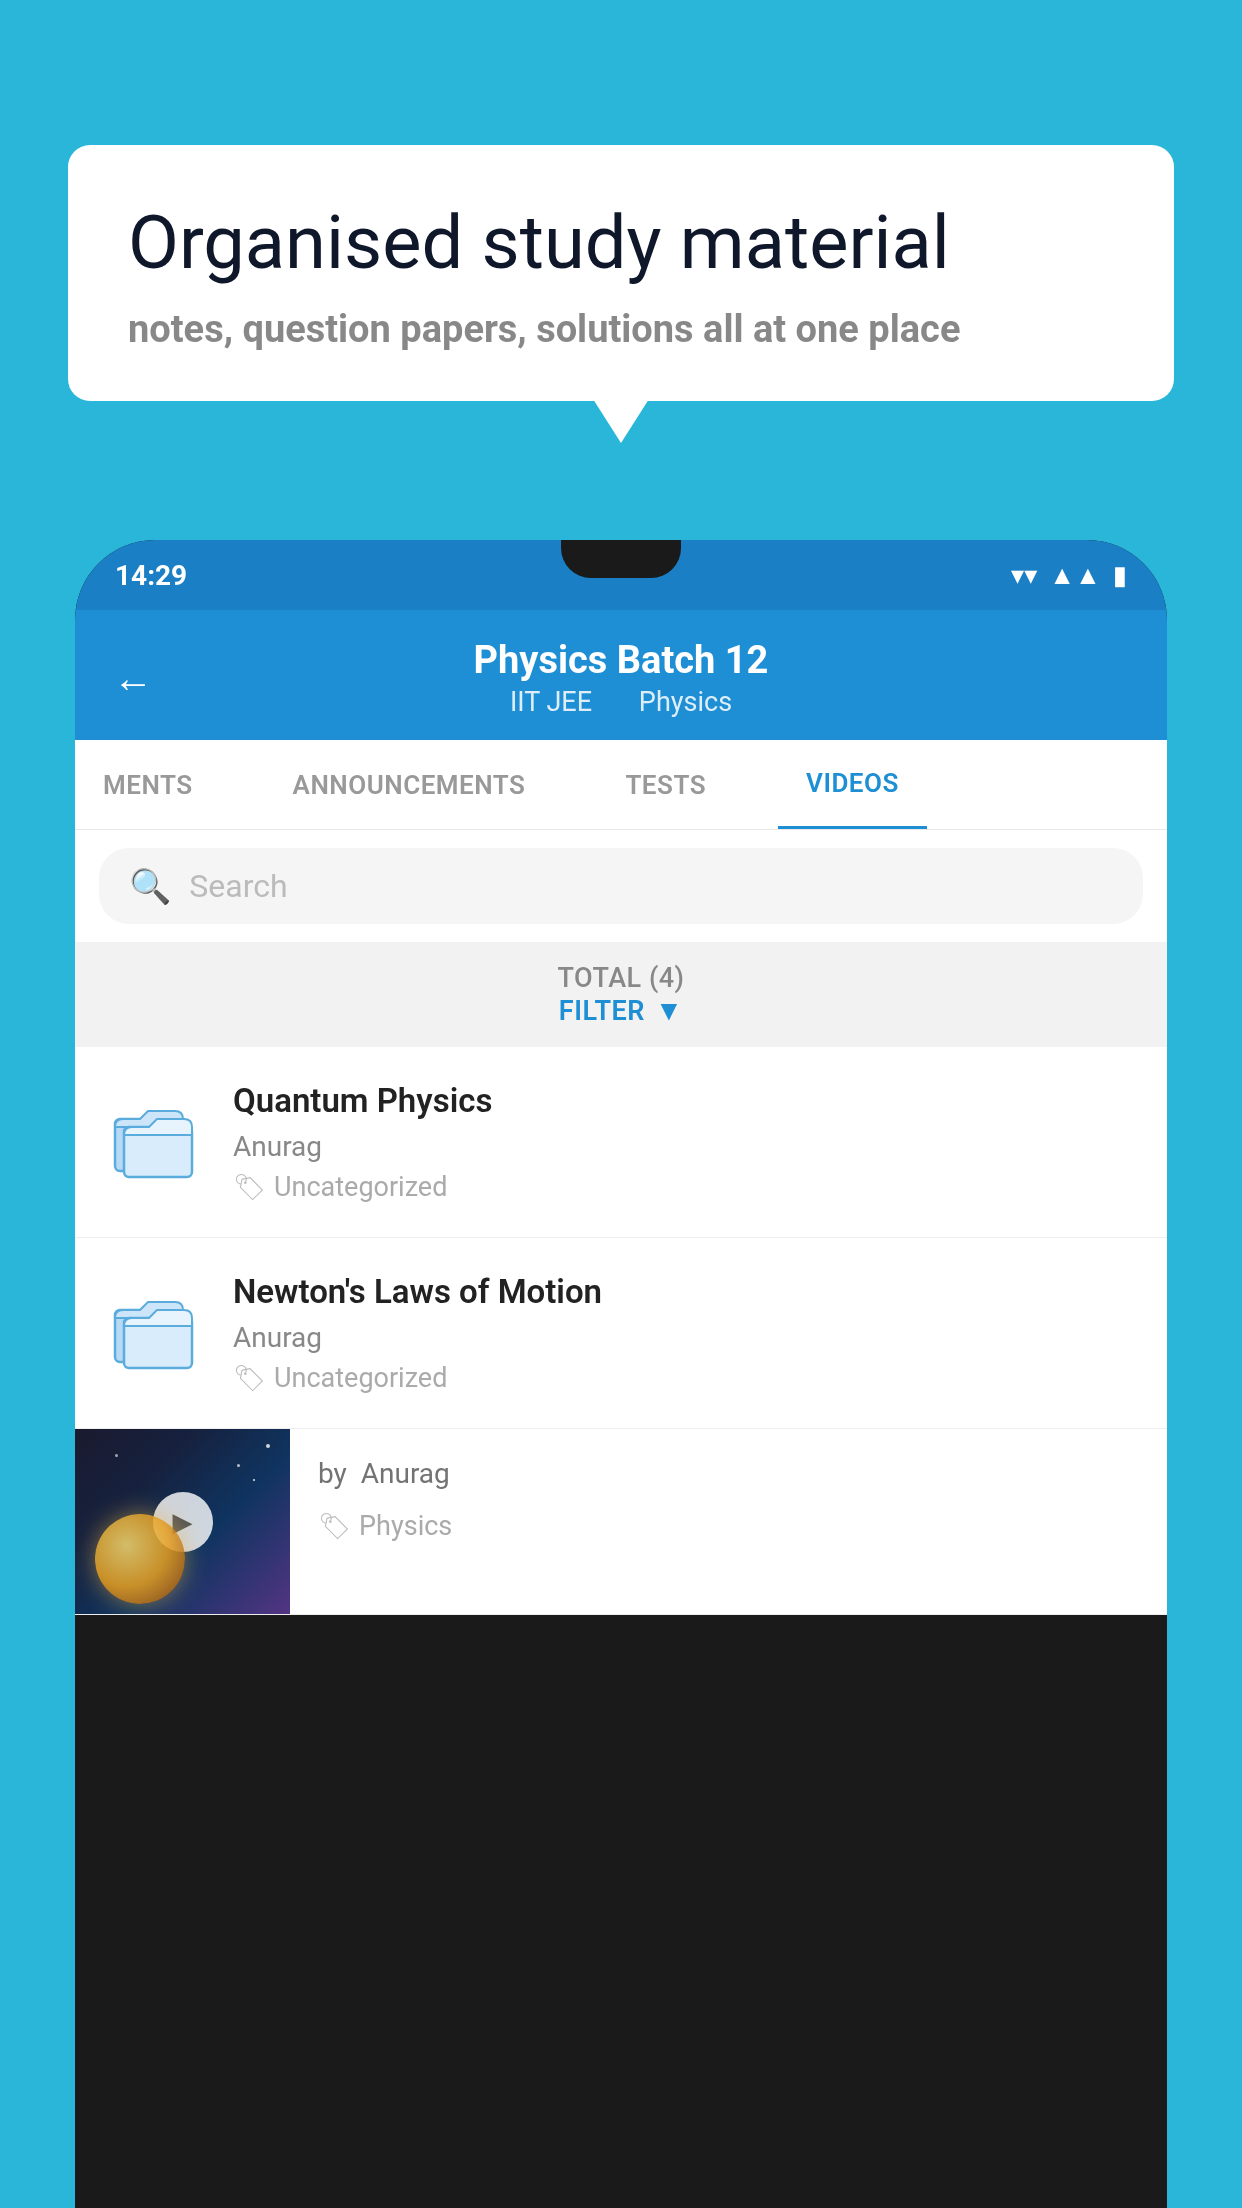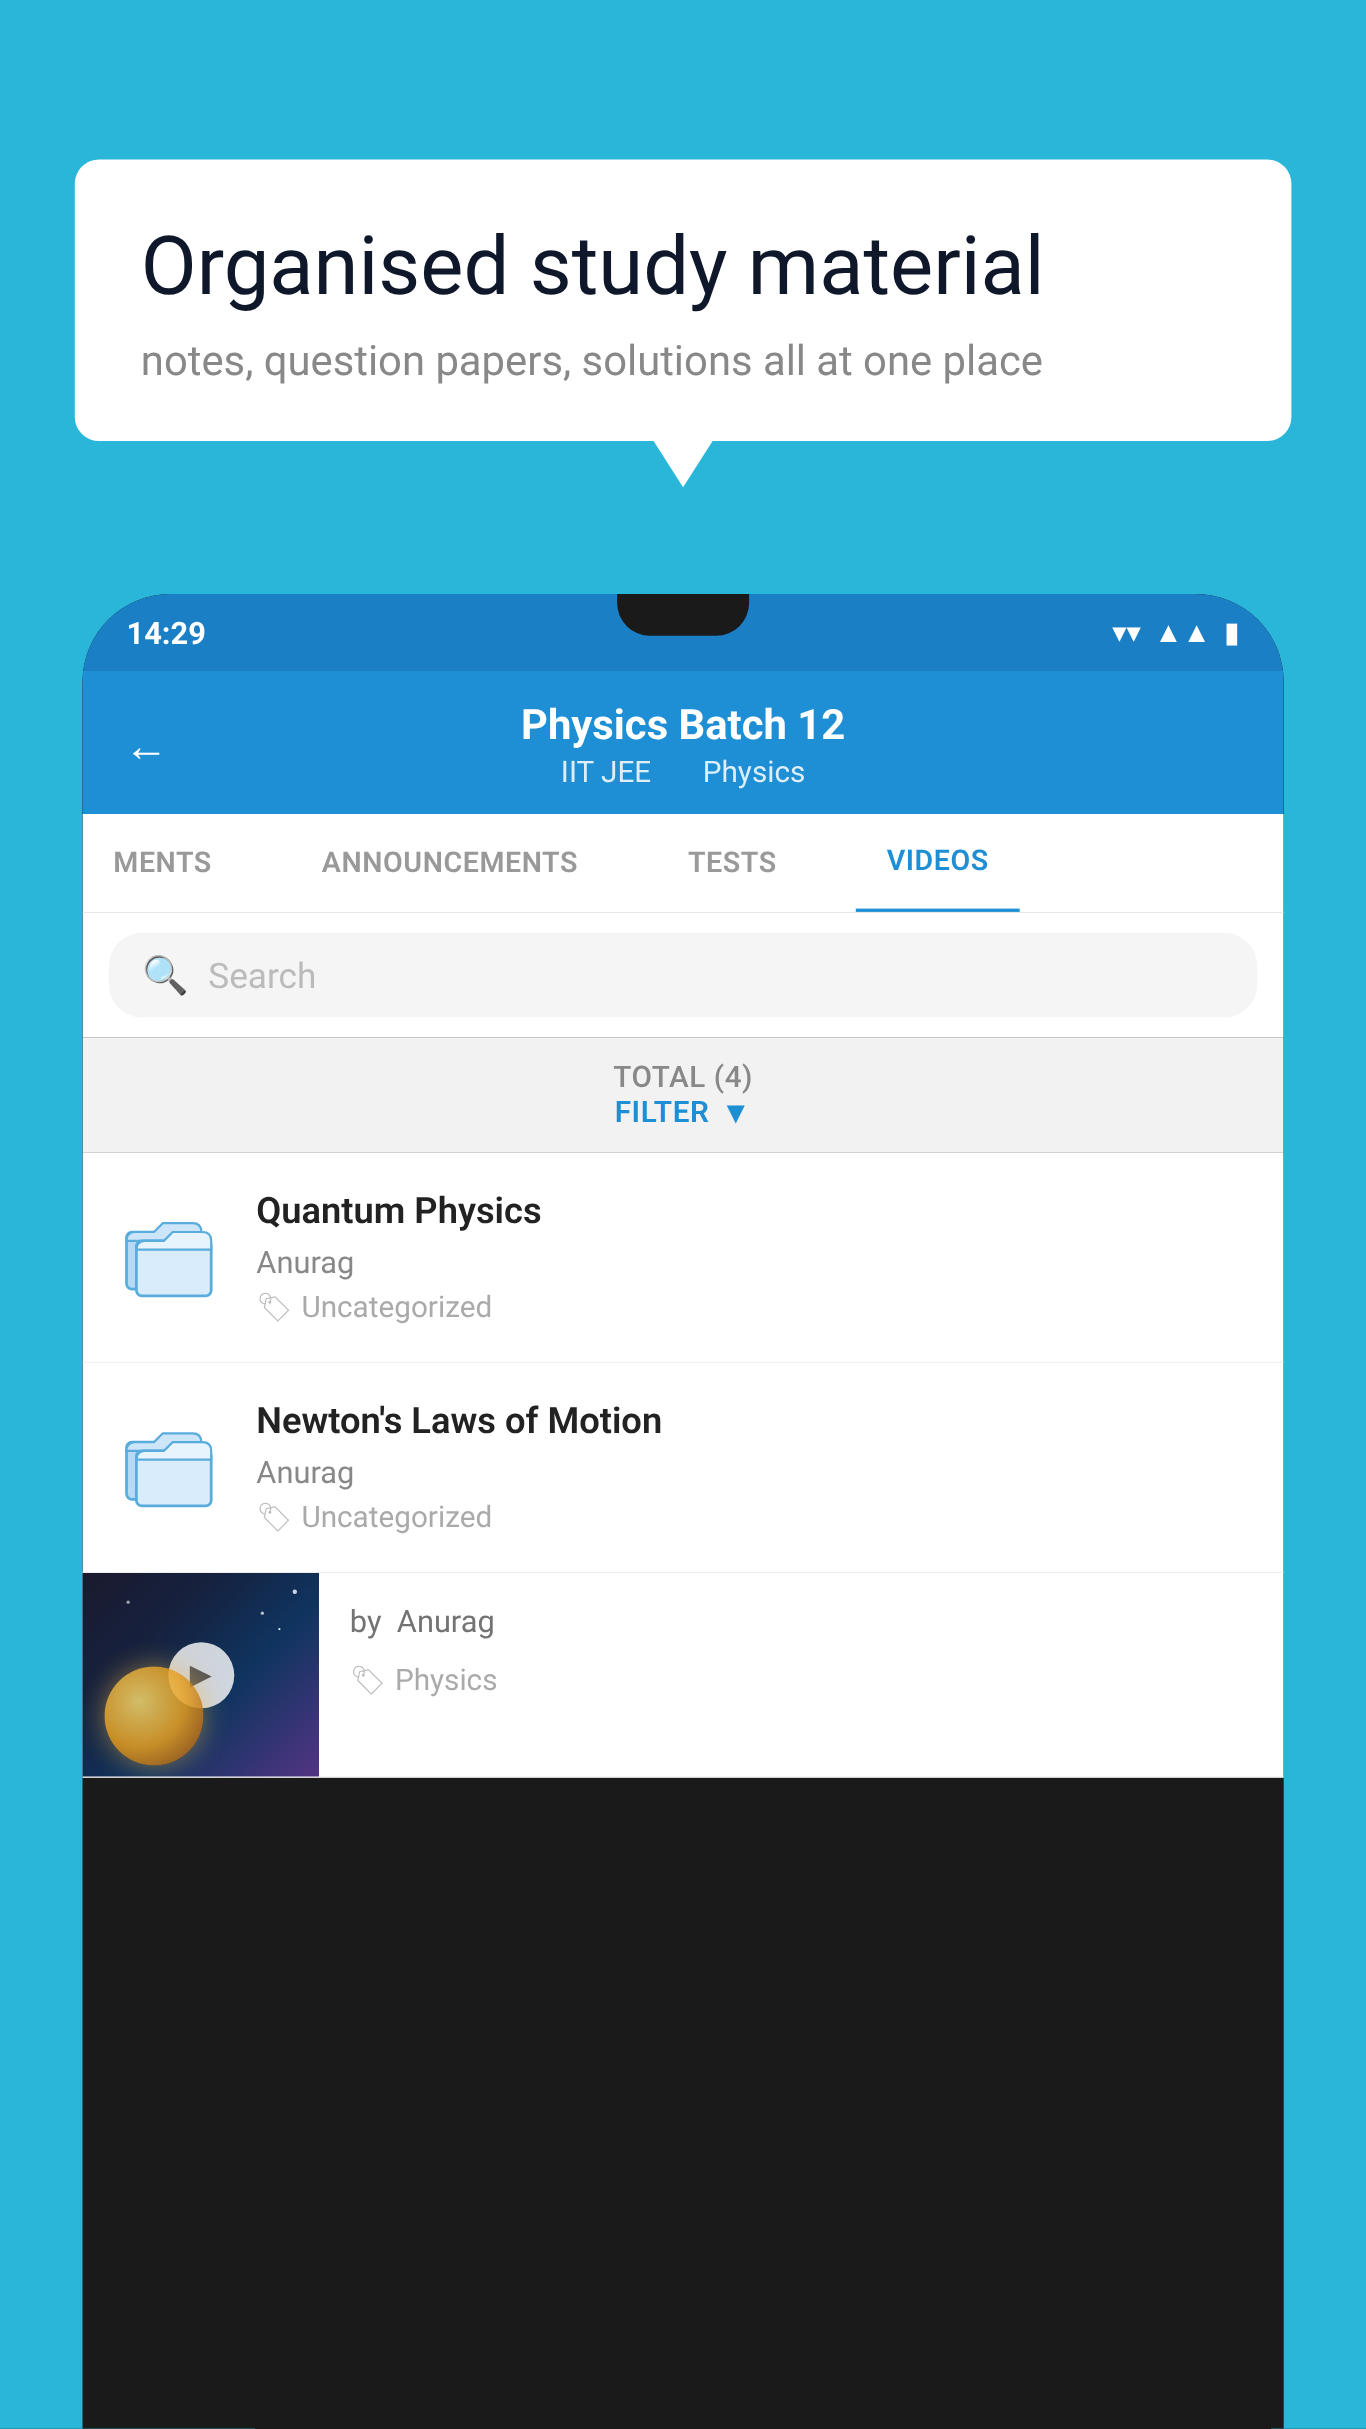--- a/index.html
+++ b/index.html
@@ -43,21 +43,21 @@
       font-size: 74px;
       font-weight: 400;
       color: #0f172a;
       line-height: 1.15;
       margin-bottom: 22px;
     }
 
     .speech-bubble p {
       font-size: 38px;
       color: #888;
-      font-weight: 400;
+      font-weight: 700;
     }
 
     
     .phone-frame {
       position: absolute;
       top: 540px;
       left: 75px;
       right: 75px;
       bottom: 0;
       background: #1a1a1a;
@@ -204,21 +204,21 @@
 
     .total-label {
       font-size: 27px;
       color: #888;
       font-weight: 500;
       letter-spacing: 0.5px;
     }
 
     .filter-btn {
       display: flex;
-      align-items: flex-start;
+      align-items: center;
       gap: 10px;
       color: #1e8fd5;
       font-size: 27px;
       font-weight: 600;
       letter-spacing: 0.5px;
       cursor: pointer;
     }
 
     .filter-icon {
       font-size: 28px;

